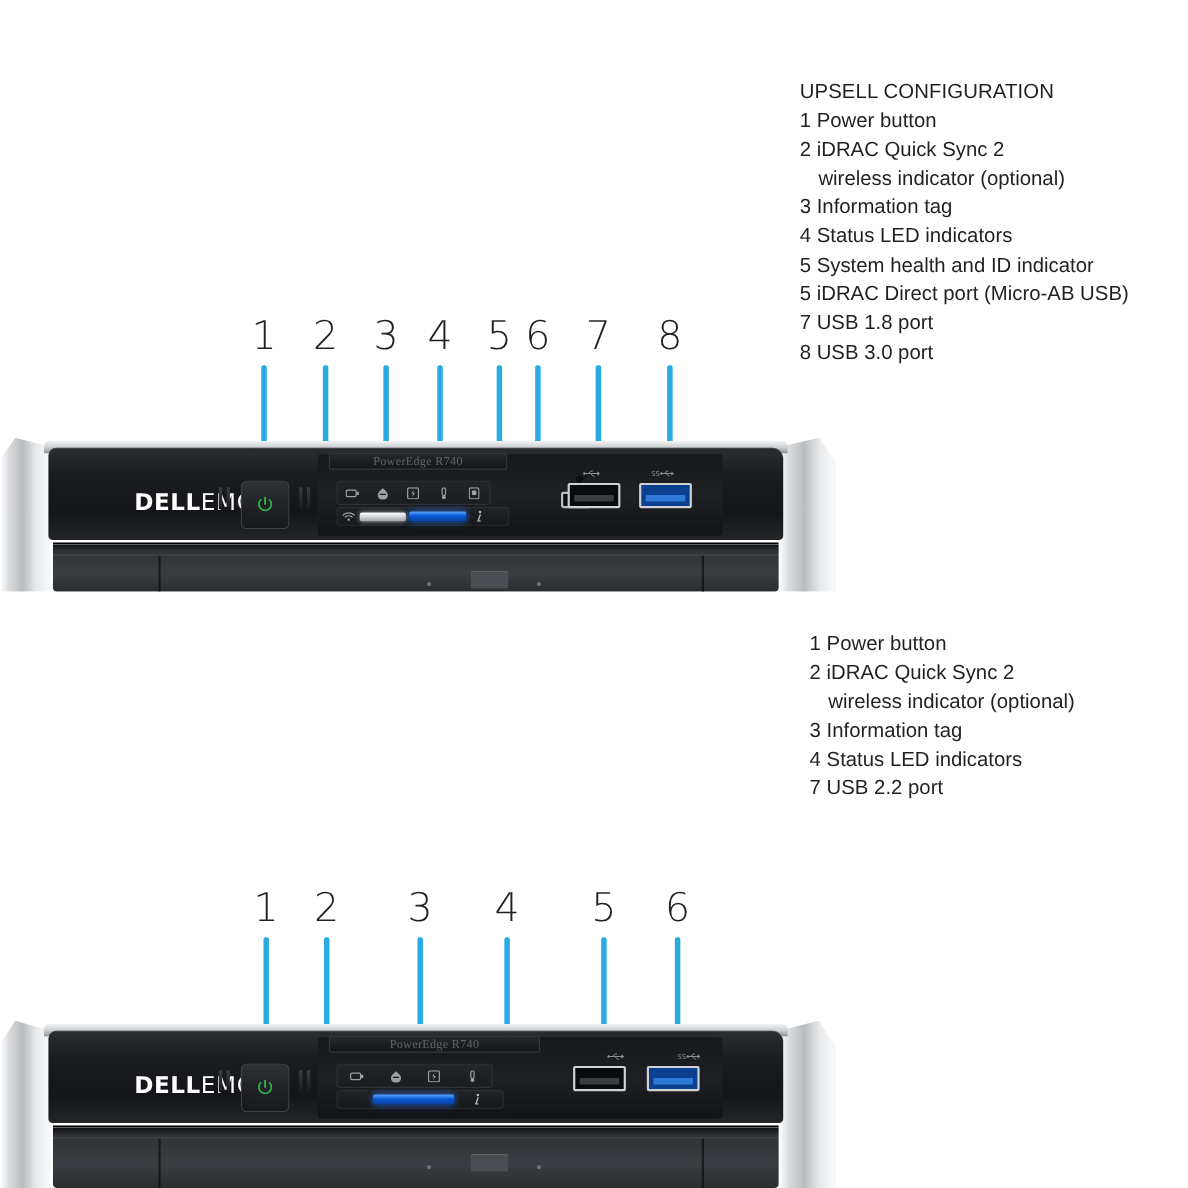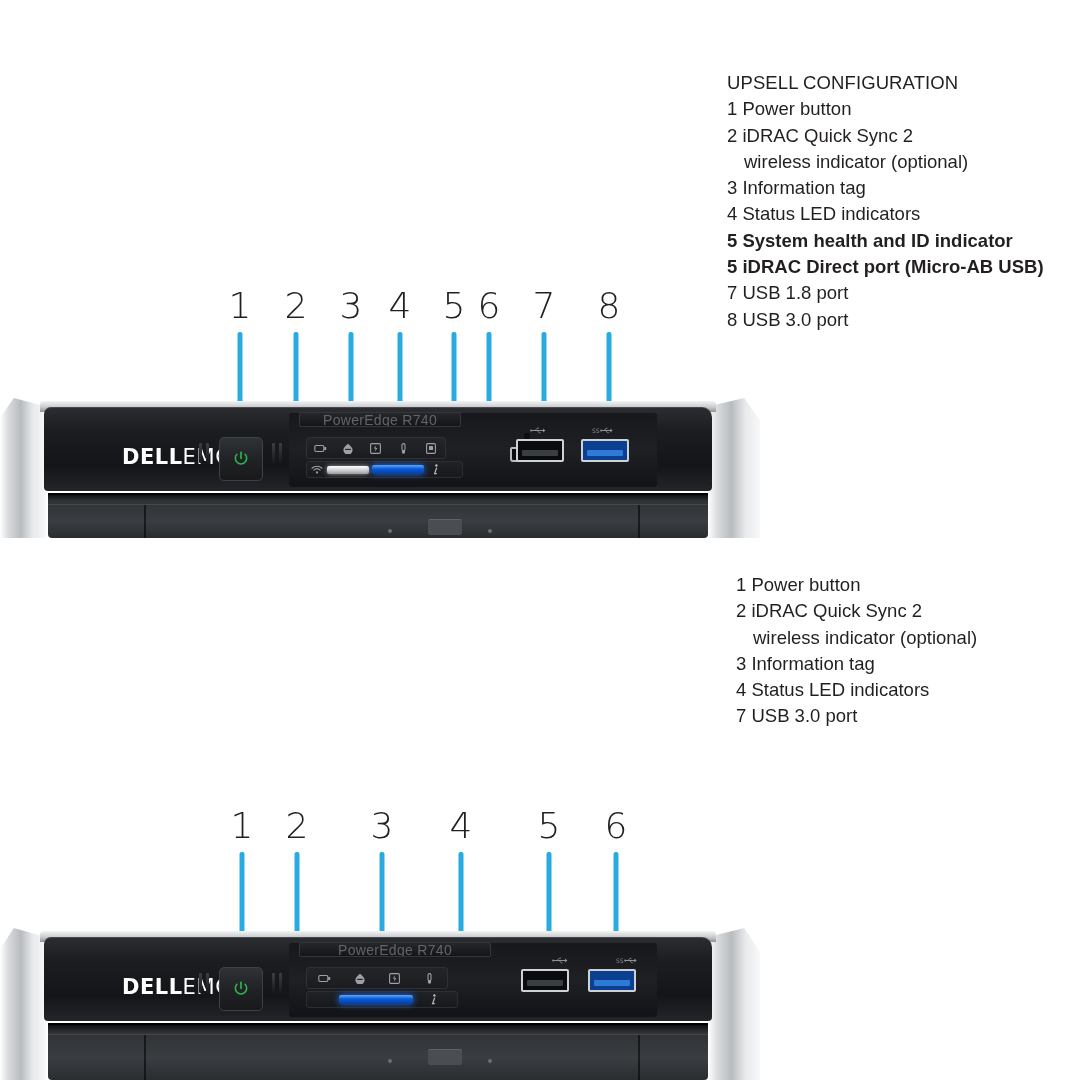--- a/index.html
+++ b/index.html
@@ -25,21 +25,21 @@
     white-space: nowrap;
   }
   .legend-upsell { left: 727px; top: 70px; }
   .legend-basic  { left: 736px; top: 572px; }
 
   .legend-title {
     font-weight: normal;
     letter-spacing: 0.1px;
   }
   .legend-row { display: block; }
-  .legend-row.bold { font-weight: bold; }
+  .legend-row.bold { font-weight: normal; }
   .legend-row.cont { padding-left: 17px; }
 
   
   .callout-num {
     position: absolute;
     font-size: 36px;
     line-height: 1;
     font-weight: 300;
     color: #231f20;
     text-align: center;
@@ -172,26 +172,26 @@
     top: 5px;
     height: 13px;
     background: linear-gradient(180deg,#25272a 0%,#141517 100%);
     border-radius: 2px;
     border: 1px solid #34373a;
     overflow: hidden;
   }
   .info-tag span {
     position: absolute; left: 50%; top: 50%;
     transform: translate(-50%,-50%);
-    font-size: 14px;
+    font-size: 11px;
     color: #6e7276;
     white-space: nowrap;
     letter-spacing: 0.3px;
     opacity: 0.85;
-    font-family: Liberation Sans, sans-serif;
+    font-family: Liberation Serif, serif;
   }
 
   
   .led-row {
     position: absolute;
     top: 30px; height: 20px;
     background: linear-gradient(180deg,#232529 0%,#1a1c1f 100%);
     border: 1px solid #2e3135;
     border-radius: 3px;
     display: flex; align-items: center;
@@ -290,21 +290,21 @@
   <div class="legend-row">7 USB 1.8 port</div>
   <div class="legend-row">8 USB 3.0 port</div>
 </div>
 
 <div class="legend legend-basic">
   <div class="legend-row">1 Power button</div>
   <div class="legend-row">2 iDRAC Quick Sync 2</div>
   <div class="legend-row cont">wireless indicator (optional)</div>
   <div class="legend-row">3 Information tag</div>
   <div class="legend-row">4 Status LED indicators</div>
-  <div class="legend-row">7 USB 3.0 port</div>
+  <div class="legend-row">7 USB 2.2 port</div>
 </div>
 
 <div class="callout-num" style="left:240px; top:288px;">1</div>
 <div class="callout-num" style="left:296px; top:288px;">2</div>
 <div class="callout-num" style="left:351px; top:288px;">3</div>
 <div class="callout-num" style="left:400px; top:288px;">4</div>
 <div class="callout-num" style="left:454px; top:288px;">5</div>
 <div class="callout-num" style="left:489px; top:288px;">6</div>
 <div class="callout-num" style="left:544px; top:288px;">7</div>
 <div class="callout-num" style="left:609px; top:288px;">8</div>

